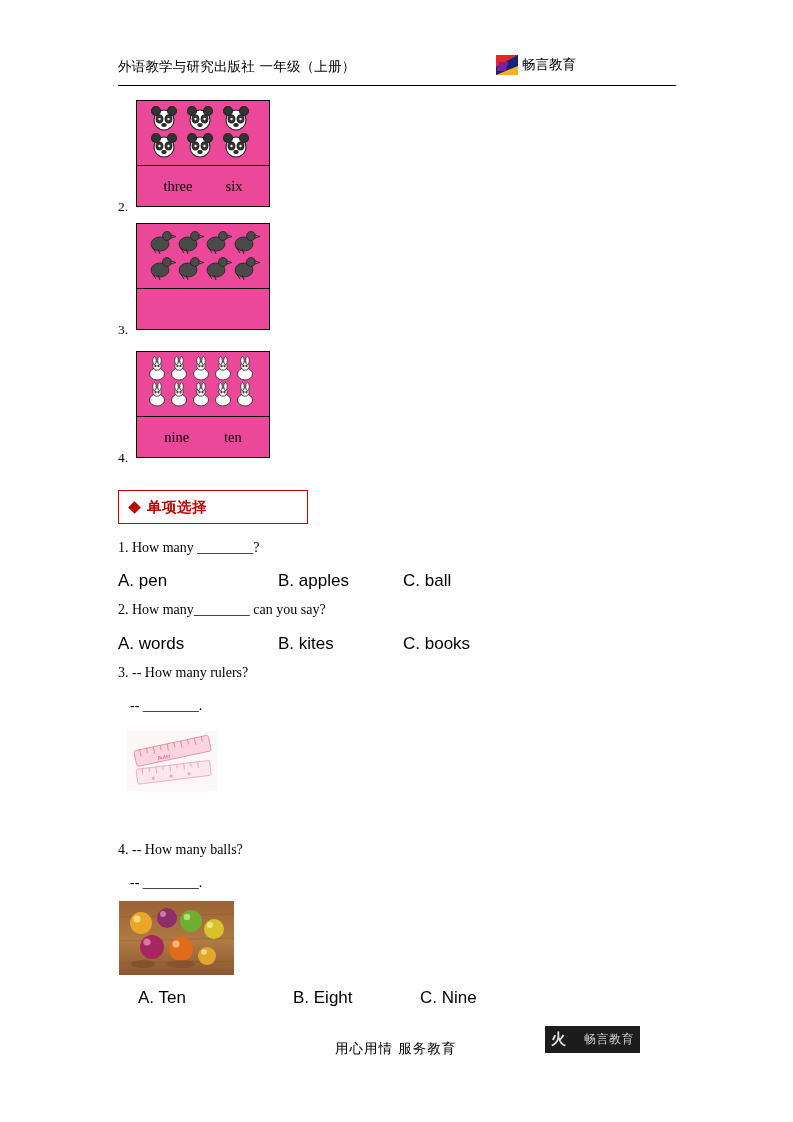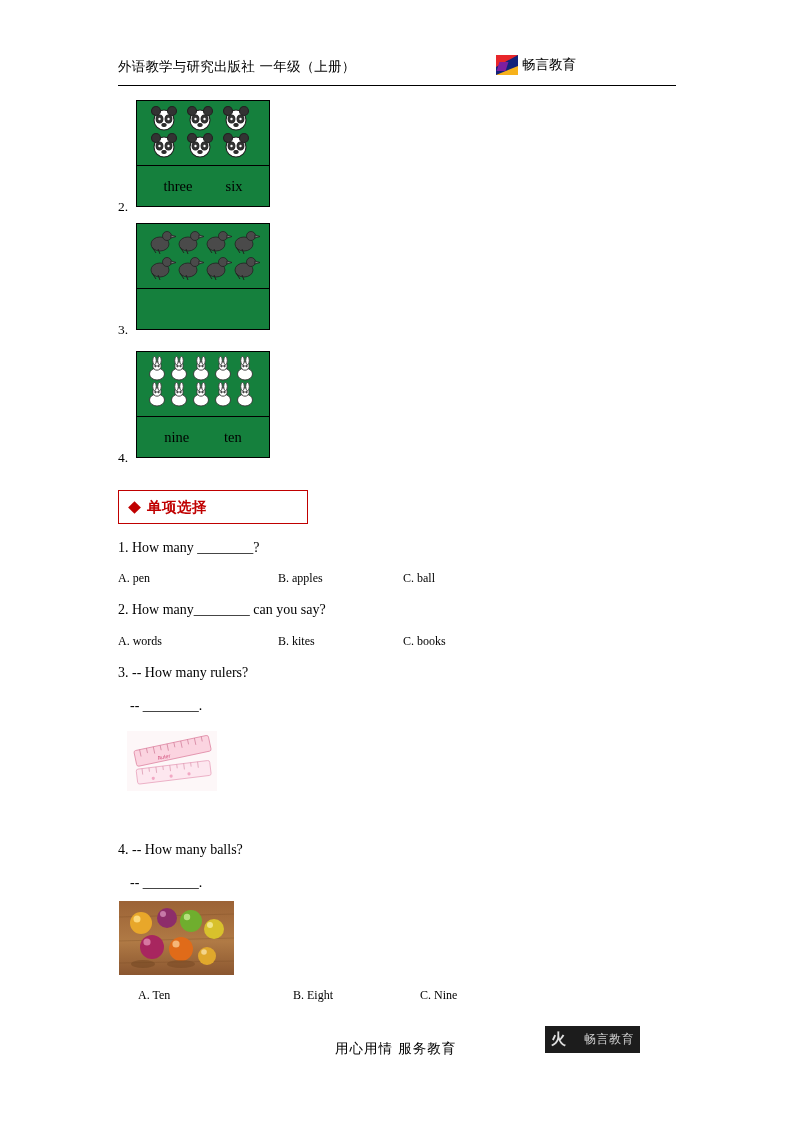--- a/index.html
+++ b/index.html
@@ -87,21 +87,21 @@
     top: 85px;
     width: 558px;
     height: 0;
     border-top: 1px solid #000;
   }
 
   
   .card {
     position: absolute;
     border: 1.5px solid #000;
-    background: #15803d;
+    background: #ec4899;
     box-sizing: border-box;
   }
   .card-img {
     height: 65px;
     border-bottom: 1.5px solid #000;
     display: flex;
     align-items: center;
     justify-content: center;
     gap: 3px;
     padding: 3px 6px;
@@ -159,22 +159,22 @@
 
   
   .qline {
     position: absolute;
     font-size: 14px;
     font-family: "Liberation Serif", serif;
     white-space: nowrap;
   }
   .opts {
     position: absolute;
-    font-size: 12px;
-    font-family: Liberation Serif, serif;
+    font-size: 17px;
+    font-family: Liberation Sans, sans-serif;
     display: block;
     white-space: nowrap;
   }
   .opts span {
     display: inline-block;
   }
 
   
   .photo {
     position: absolute;

